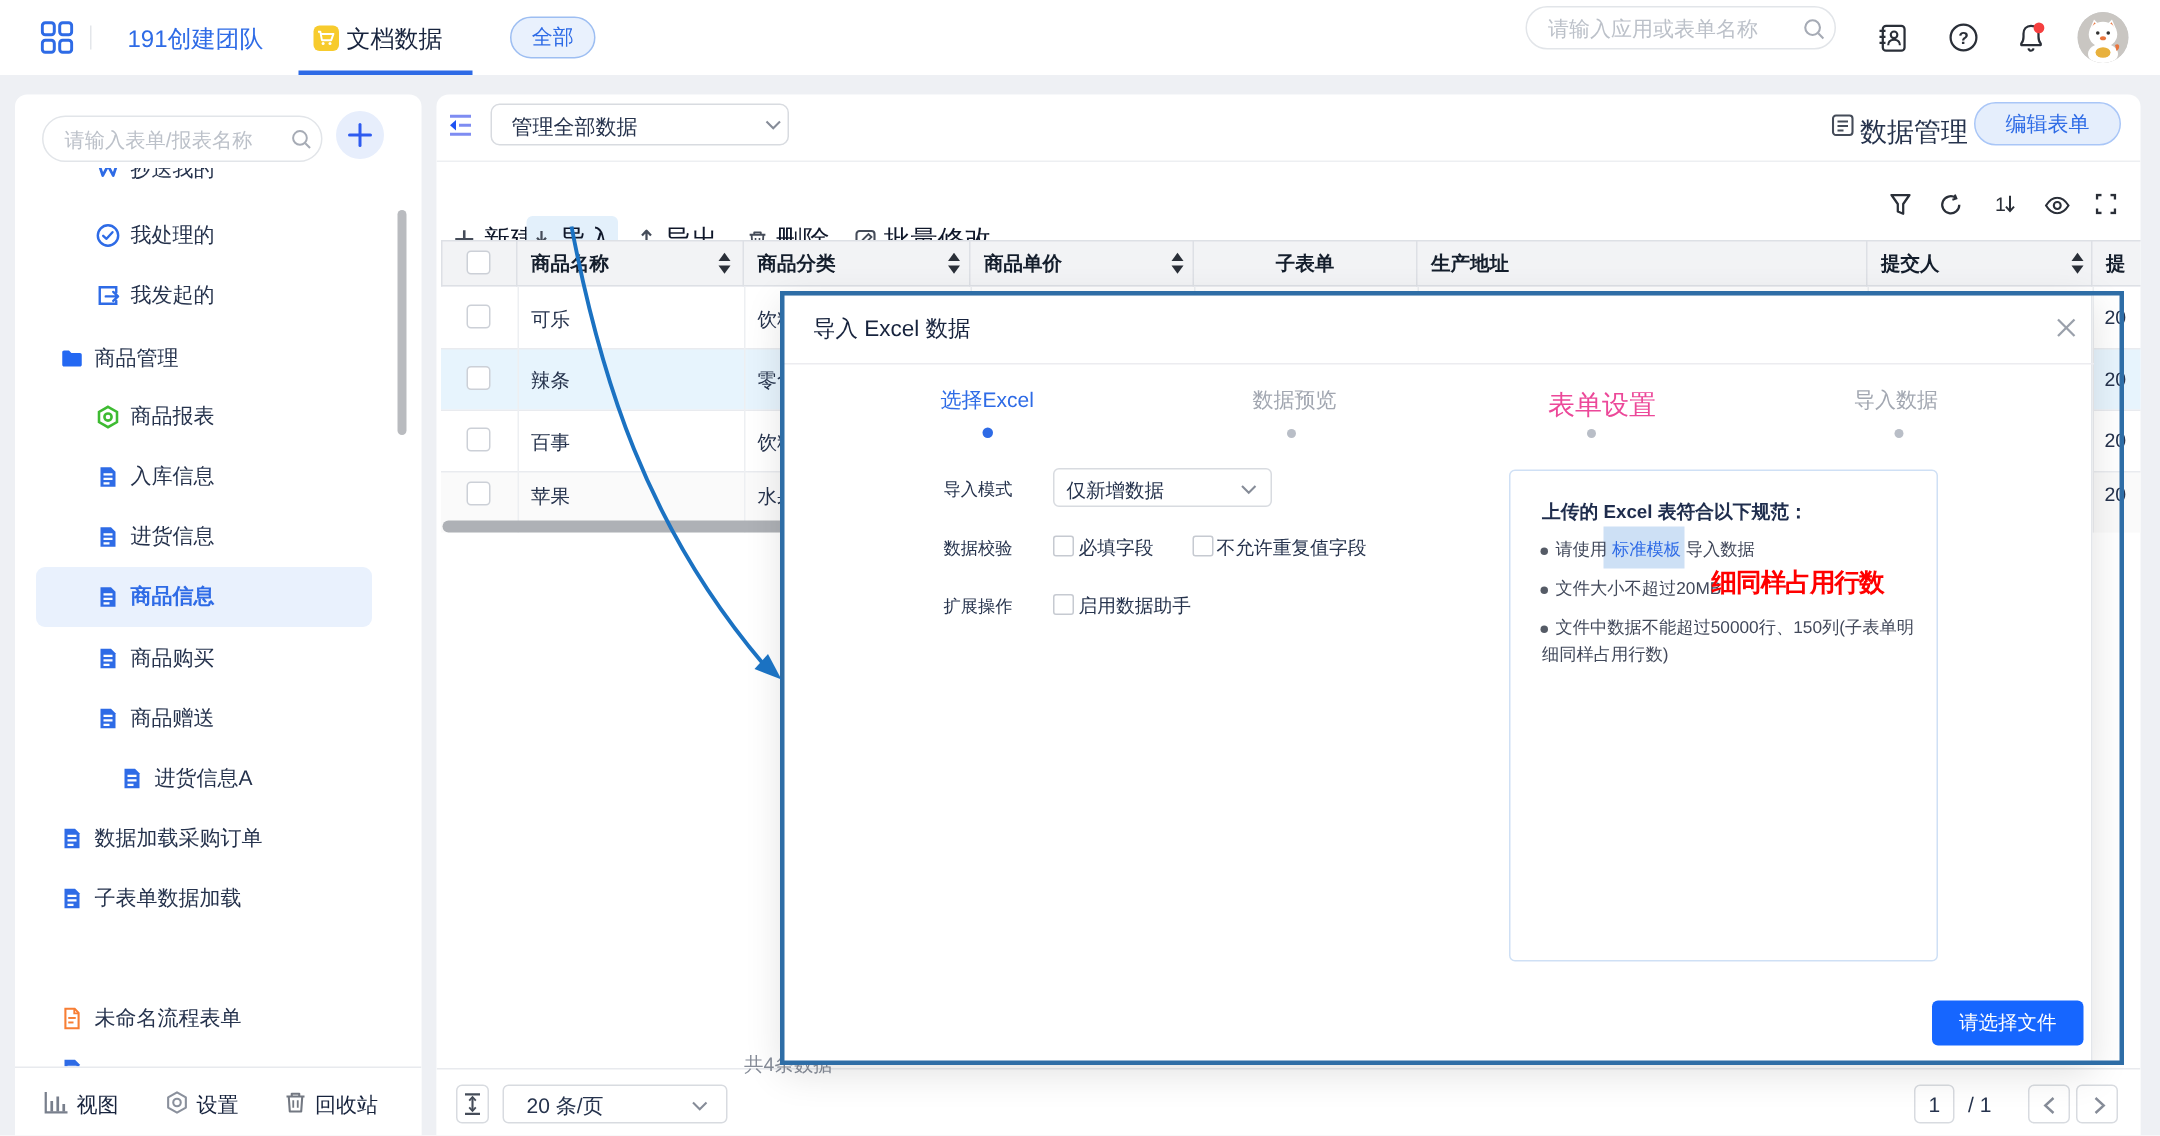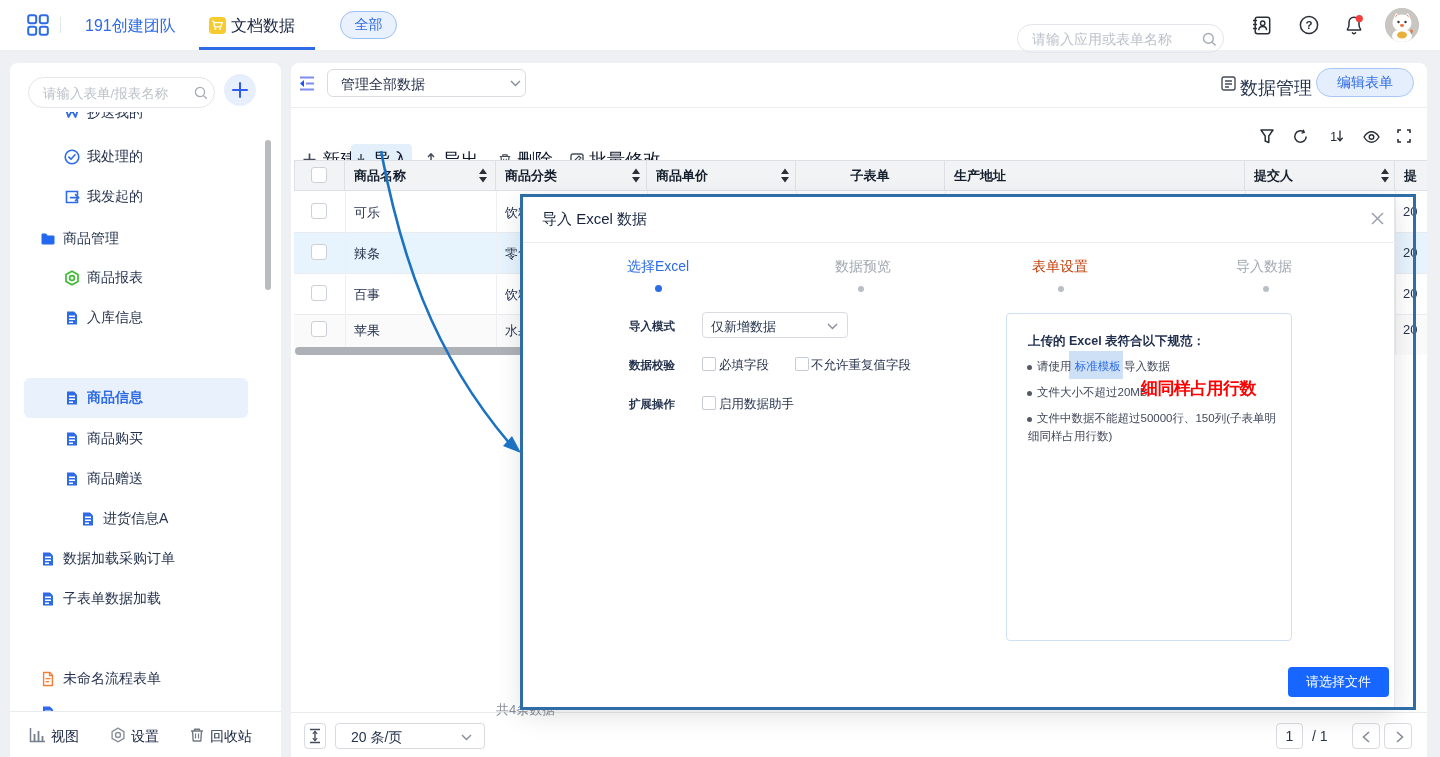--- a/index.html
+++ b/index.html
@@ -22,21 +22,21 @@
 .hcell { position:absolute; top:97px; height:31px; white-space:nowrap; border-right:1px solid #dde0e5; display:flex; align-items:center; font-size:13px; font-weight:bold; color:#141e2c; }
 .rowline { position:absolute; left:294px; height:1px; background:#e9ebef; }
 .cellv { position:absolute; top:191px; width:1px; height:156px; background:#edeff2; }
 .rtext { position:absolute; font-size:13px; color:#26334d; white-space:nowrap; }
 .cbx { position:absolute; width:16px; height:16px; border:1px solid #ccd0d7; border-radius:3px; background:#fff; }
 
 .toolbtn { position:absolute; top:61px; height:27px; display:flex; align-items:center; font-size:18px; color:#0f172a;margin-top:22px; }
 .pill { border-radius:15px; display:flex; align-items:center; justify-content:center; font-size:14px; }
 
 #modal { position:absolute; left:521px; top:196px; width:874px; height:513px; background:#fff; border:1px solid #e3e6ea; box-shadow:0 6px 24px rgba(0,0,0,.12); }
-.mlabel { font-size:11.5px; color:#26334d;font-weight:bold; } .clabel { font-size:12.5px; color:#26334d; }
+.mlabel { font-size:11.5px; color:#26334d; } .clabel { font-size:12.5px; color:#26334d; }
 .chk { display:inline-block; width:14px; height:14px; border:1px solid #c6cad1; border-radius:2px; background:#fff; vertical-align:-2px; }
 
 #annot { position:absolute; left:520px; top:194px; width:896px; height:516px; border:3px solid #2e6da6; pointer-events:none; }
 </style>
 </head>
 <body>
 <div id="topbar">
 
   <svg class="abs" style="left:27px;top:14px" width="22" height="22" viewBox="0 0 22 22">
     <g fill="none" stroke="#2e6be6" stroke-width="2">
@@ -54,21 +54,21 @@
         <path d="M3 4.2 L4.6 4.2 L5.6 9.8 L11.8 9.8 L13.3 5.6 L5.2 5.6" fill="none" stroke="#fff" stroke-width="1.3" stroke-linejoin="round"></path>
         <circle cx="6.4" cy="12" r="1" fill="#fff"></circle>
         <circle cx="11" cy="12" r="1" fill="#fff"></circle>
       </svg>
   </div>
   <div class="abs tbtext" style="left:231px;top:16px;color:#17233d">文档数据</div>
   <div class="abs" style="left:199px;top:47px;width:116px;height:3px;background:#2e6be6"></div>
 
   <div class="abs pill" style="left:340px;top:11px;width:57px;height:28px;background:#e9f1fd;border:1px solid #9dbef2;color:#2e6be6">全部</div>
 
-  <div class="abs" style="left:1017px;top:24px;width:207px;height:29px;border:1px solid #e2e5e9;border-radius:15px">
+  <div class="abs" style="left:1017px;top:4px;width:207px;height:29px;border:1px solid #e2e5e9;border-radius:15px">
     <div class="abs" style="left:14px;top:6px;font-size:14px;color:#bcc1c9">请输入应用或表单名称</div>
     <svg class="abs" style="left:184px;top:7px" width="15" height="15" viewBox="0 0 15 15">
         <circle cx="6.4" cy="6.4" r="4.9" fill="none" stroke="#a6abb5" stroke-width="1.4"></circle>
         <line x1="10.2" y1="10.2" x2="13.6" y2="13.6" stroke="#a6abb5" stroke-width="1.4"></line>
       </svg>
   </div>
 
   <svg class="abs" style="left:1252px;top:16px" width="19" height="19" viewBox="0 0 19 19">
     <rect x="3.2" y="1.2" width="14.5" height="16.6" rx="2.2" fill="none" stroke="#2a2f38" stroke-width="1.5"></rect>
     <line x1="1" y1="4.5" x2="5" y2="4.5" stroke="#2a2f38" stroke-width="1.5"></line>
@@ -155,20 +155,29 @@
     商品报表
   </div>
   <div class="sitem" style="top:186px;padding-left:54px">
     <svg class="ic" viewBox="0 0 16 16">
           <path d="M3 1.5 L10 1.5 L13 4.5 L13 14.5 L3 14.5 Z" fill="#2e6be6"></path>
           <rect x="5" y="5.5" width="6" height="1.5" fill="#fff"></rect>
           <rect x="5" y="8.5" width="6" height="1.5" fill="#fff"></rect>
           <rect x="5" y="11.5" width="4" height="1.5" fill="#fff"></rect>
         </svg>
     入库信息
+  </div>
+  <div class="sitem" style="top:226px;padding-left:54px">
+    <svg class="ic" viewBox="0 0 16 16">
+          <path d="M3 1.5 L10 1.5 L13 4.5 L13 14.5 L3 14.5 Z" fill="#2e6be6"></path>
+          <rect x="5" y="5.5" width="6" height="1.5" fill="#fff"></rect>
+          <rect x="5" y="8.5" width="6" height="1.5" fill="#fff"></rect>
+          <rect x="5" y="11.5" width="4" height="1.5" fill="#fff"></rect>
+        </svg>
+    进货信息
   </div>
   <div class="sitem sel" style="top:266px;padding-left:40px">
     <svg class="ic" viewBox="0 0 16 16">
           <path d="M3 1.5 L10 1.5 L13 4.5 L13 14.5 L3 14.5 Z" fill="#2e6be6"></path>
           <rect x="5" y="5.5" width="6" height="1.5" fill="#fff"></rect>
           <rect x="5" y="8.5" width="6" height="1.5" fill="#fff"></rect>
           <rect x="5" y="11.5" width="4" height="1.5" fill="#fff"></rect>
         </svg>
     商品信息
   </div>
@@ -434,21 +443,21 @@
 <div id="modal">
   <div class="abs" style="left:20px;top:13px;font-size:15px;color:#17233d">导入 Excel 数据</div>
   <svg class="abs" style="left:849px;top:15px" width="13" height="13" viewBox="0 0 13 13">
       <line x1="1" y1="1" x2="12" y2="12" stroke="#9aa0ab" stroke-width="1.5"></line>
       <line x1="12" y1="1" x2="1" y2="12" stroke="#9aa0ab" stroke-width="1.5"></line>
     </svg>
   <div class="abs" style="left:0;top:45px;width:874px;height:1px;background:#ececf0"></div>
 
   <div class="abs" style="left:105px;top:61px;font-size:14px;color:#2e6be6">选择Excel</div>
   <div class="abs" style="left:313px;top:61px;font-size:14px;color:#a2a7b1">数据预览</div>
-  <div class="abs" style="left:510px;top:61px;font-size:14px;color:#c2410c">表单设置</div>
+  <div class="abs" style="left:510px;top:61px;font-size:18px;color:#ec4899">表单设置</div>
   <div class="abs" style="left:714px;top:61px;font-size:14px;color:#a2a7b1">导入数据</div>
   <div class="abs" style="left:133px;top:88px;width:7px;height:7px;border-radius:50%;background:#2e6be6"></div>
   <div class="abs" style="left:336px;top:89px;width:6px;height:6px;border-radius:50%;background:#b9bec7"></div>
   <div class="abs" style="left:536px;top:89px;width:6px;height:6px;border-radius:50%;background:#b9bec7"></div>
   <div class="abs" style="left:741px;top:89px;width:6px;height:6px;border-radius:50%;background:#b9bec7"></div>
 
   <div class="abs mlabel" style="left:107px;top:122px">导入模式</div>
   <div class="abs" style="left:180px;top:115px;width:146px;height:26px;border:1px solid #d8dbe0;border-radius:4px">
     <div class="abs" style="left:8px;top:5px;font-size:13px;color:#26334d">仅新增数据</div>
     <svg class="abs" style="left:124px;top:10px" width="11" height="7" viewBox="0 0 11 7">

